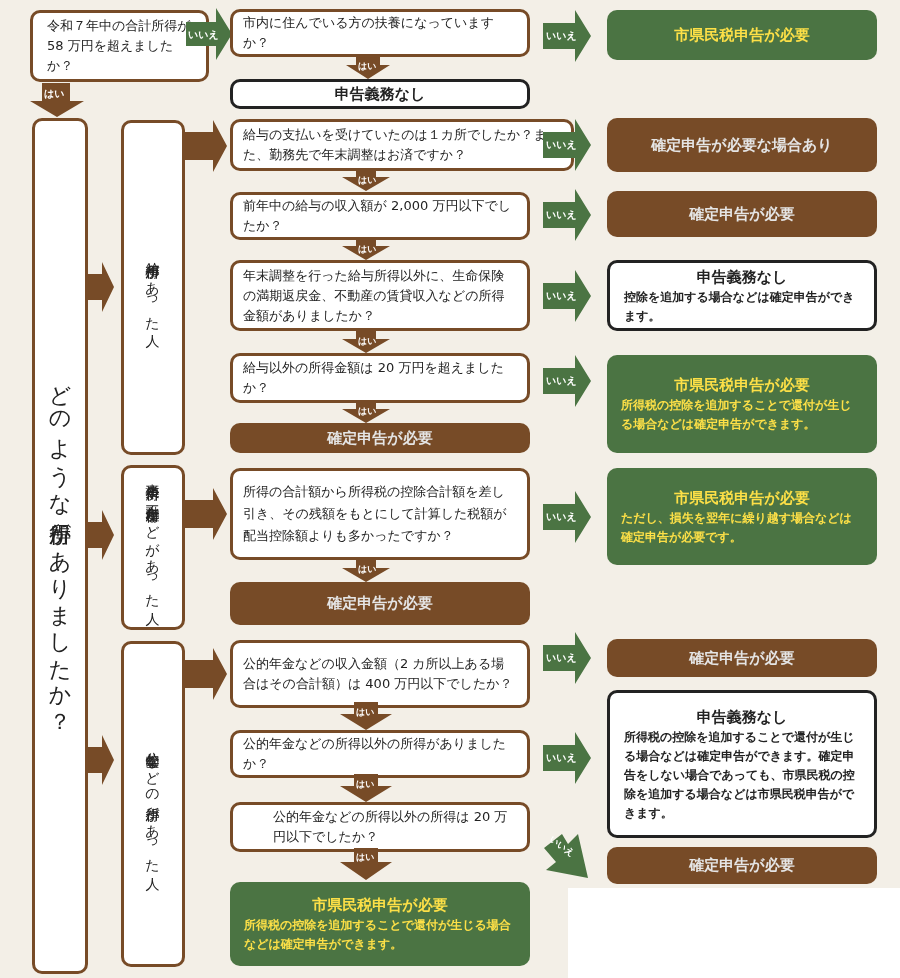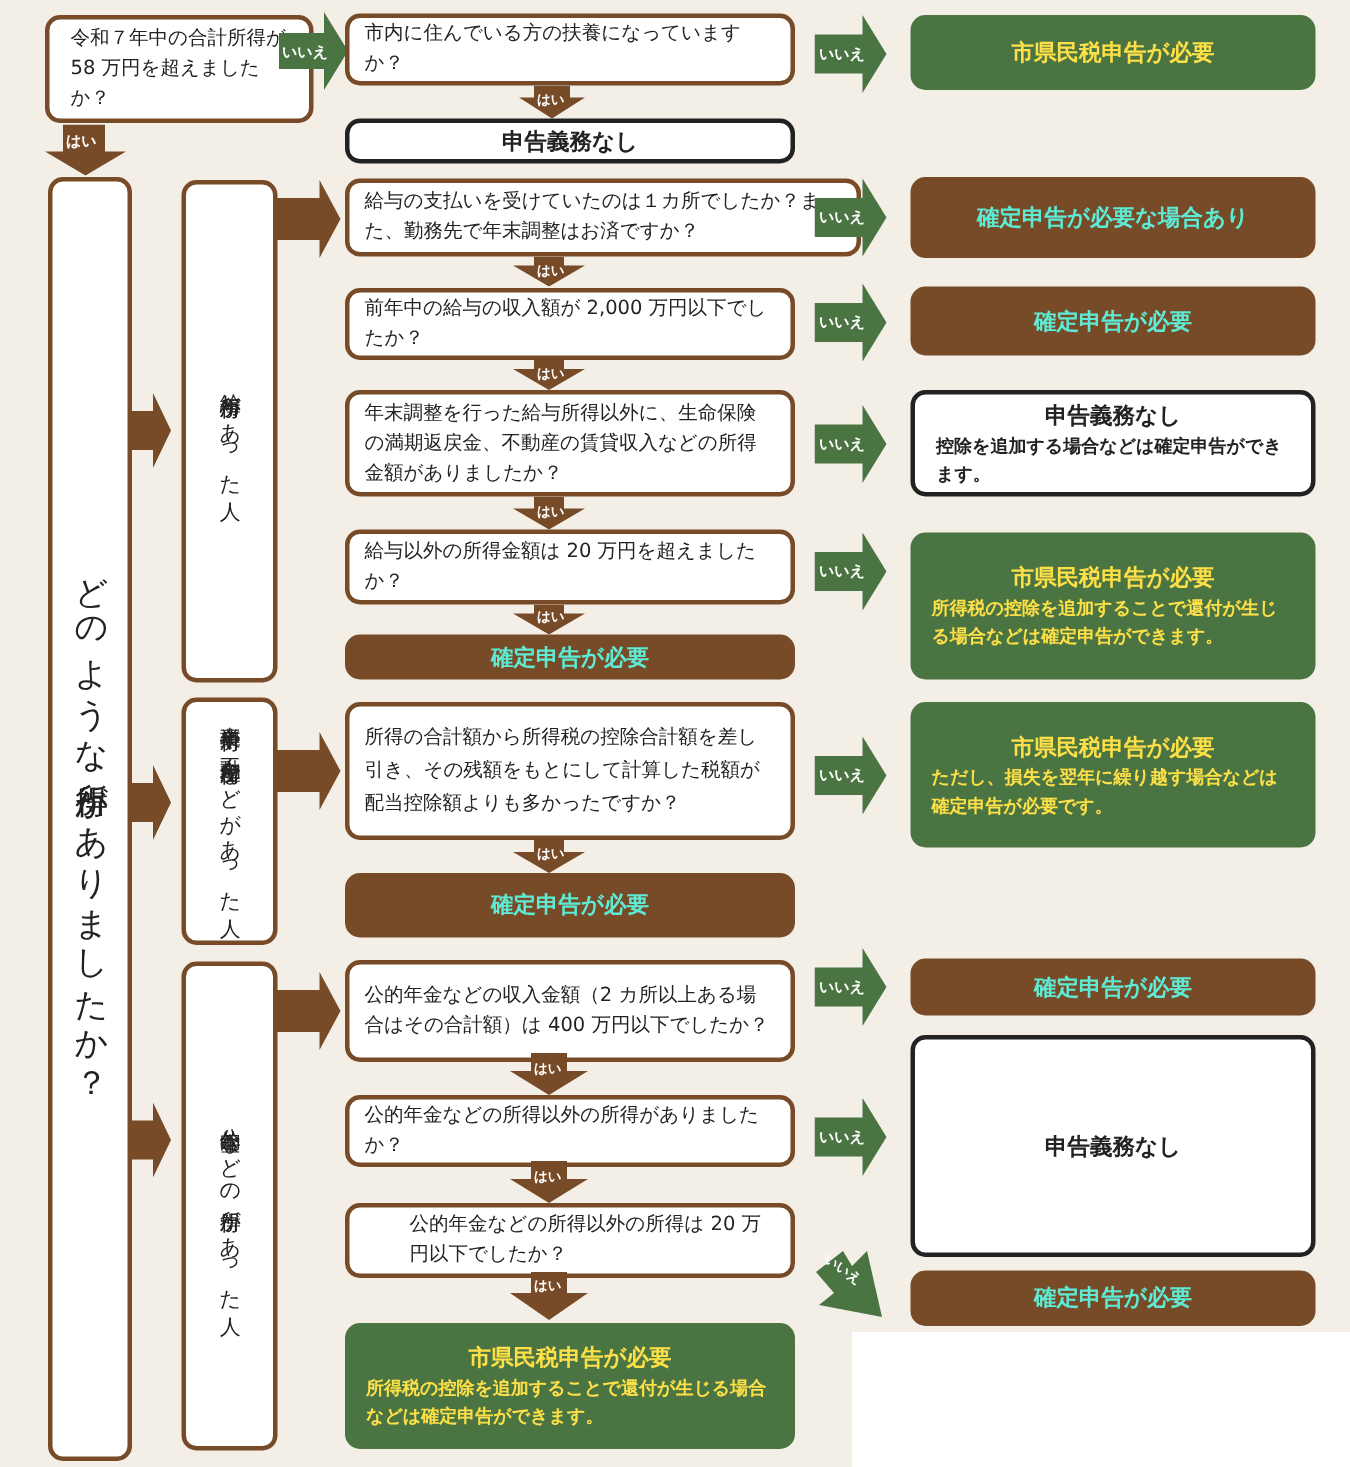--- a/index.html
+++ b/index.html
@@ -3,21 +3,21 @@
 <meta charset="utf-8">
 <style>
   * { box-sizing: border-box; margin: 0; padding: 0; }
   html, body { width: 900px; height: 978px; background: #ffffff; overflow: hidden; }
   body { font-family: "DejaVu Sans", "Liberation Sans", sans-serif; position: relative; }
   .bg { position: absolute; left: 0; top: 0; width: 900px; height: 978px; background: #f3efe7; }
   .bg-cut { position: absolute; left: 568px; top: 888px; width: 332px; height: 90px; background: #ffffff; }
   .box { position: absolute; border-radius: 10px; background: #fff; }
   .q { border: 3px solid #774b27; color: #222; font-size: 13px; line-height: 20px; padding: 5px 10px; display: flex; align-items: center; }
   .plain { border: 3px solid #222; color: #222; font-weight: bold; font-size: 15px; display: flex; align-items: center; justify-content: center; }
-  .res-brown { background: #774b27; color: #5eead4; font-weight: bold; font-size: 15px; display: flex; align-items: center; justify-content: center; border-radius: 10px; }
+  .res-brown { background: #774b27; color: #e5e5e5; font-weight: bold; font-size: 15px; display: flex; align-items: center; justify-content: center; border-radius: 10px; }
   .res-green { background: #4b7443; color: #fde047; font-weight: bold; font-size: 15px; display: flex; align-items: center; justify-content: center; border-radius: 10px; }
   .res-multi { flex-direction: column; justify-content: center; align-items: stretch; padding: 6px 14px; }
   .res-multi .t { text-align: center; font-size: 15px; font-weight: bold; line-height: 22px; }
   .res-multi .d { font-size: 12px; font-weight: bold; line-height: 19px; text-align: left; }
   .res-white { border: 3px solid #222; background: #fff; color: #222; }
   .vert { writing-mode: vertical-rl; text-orientation: upright; color: #222; }
   .cat { border: 3px solid #774b27; display: flex; align-items: center; justify-content: center; font-size: 14px; letter-spacing: 1px; }
   .arrow { position: absolute; }
   .lbl { position: absolute; color: #fff; font-size: 10px; font-weight: bold; }
 </style>
@@ -224,20 +224,21 @@
 <div class="box res-brown" style="left:607px;top:639px;width:270px;height:38px;">
   <span>確定申告が必要</span>
 </div>
 
 <svg class="arrow" style="left:543px;top:732px" width="50" height="52">
     <polygon points="0,13 32,13 32,0 48,26 32,52 32,39 0,39" fill="#4b7443"></polygon>
   </svg>
 <span class="lbl" style="left:546px;top:751px;">いいえ</span>
 <div class="box res-multi res-white" style="left:607px;top:690px;width:270px;height:148px;display:flex;">
   <span class="t">申告義務なし</span>
+  <span class="d">所得税の控除を追加することで還付が生じる場合などは確定申告ができます。確定申告をしない場合であっても、市県民税の控除を追加する場合などは市県民税申告ができます。</span>
 </div>
 
 <svg class="arrow" style="left:540px;top:830px" width="56" height="56">
   <polygon points="4,18 22,4 28,14 38,4 48,48 6,40 16,32" fill="#4b7443"></polygon>
 </svg>
 <span class="lbl" style="left:548px;top:840px;transform:rotate(35deg);font-size:9px;">いいえ</span>
 <div class="box res-brown" style="left:607px;top:847px;width:270px;height:37px;">
   <span>確定申告が必要</span>
 </div>
 

